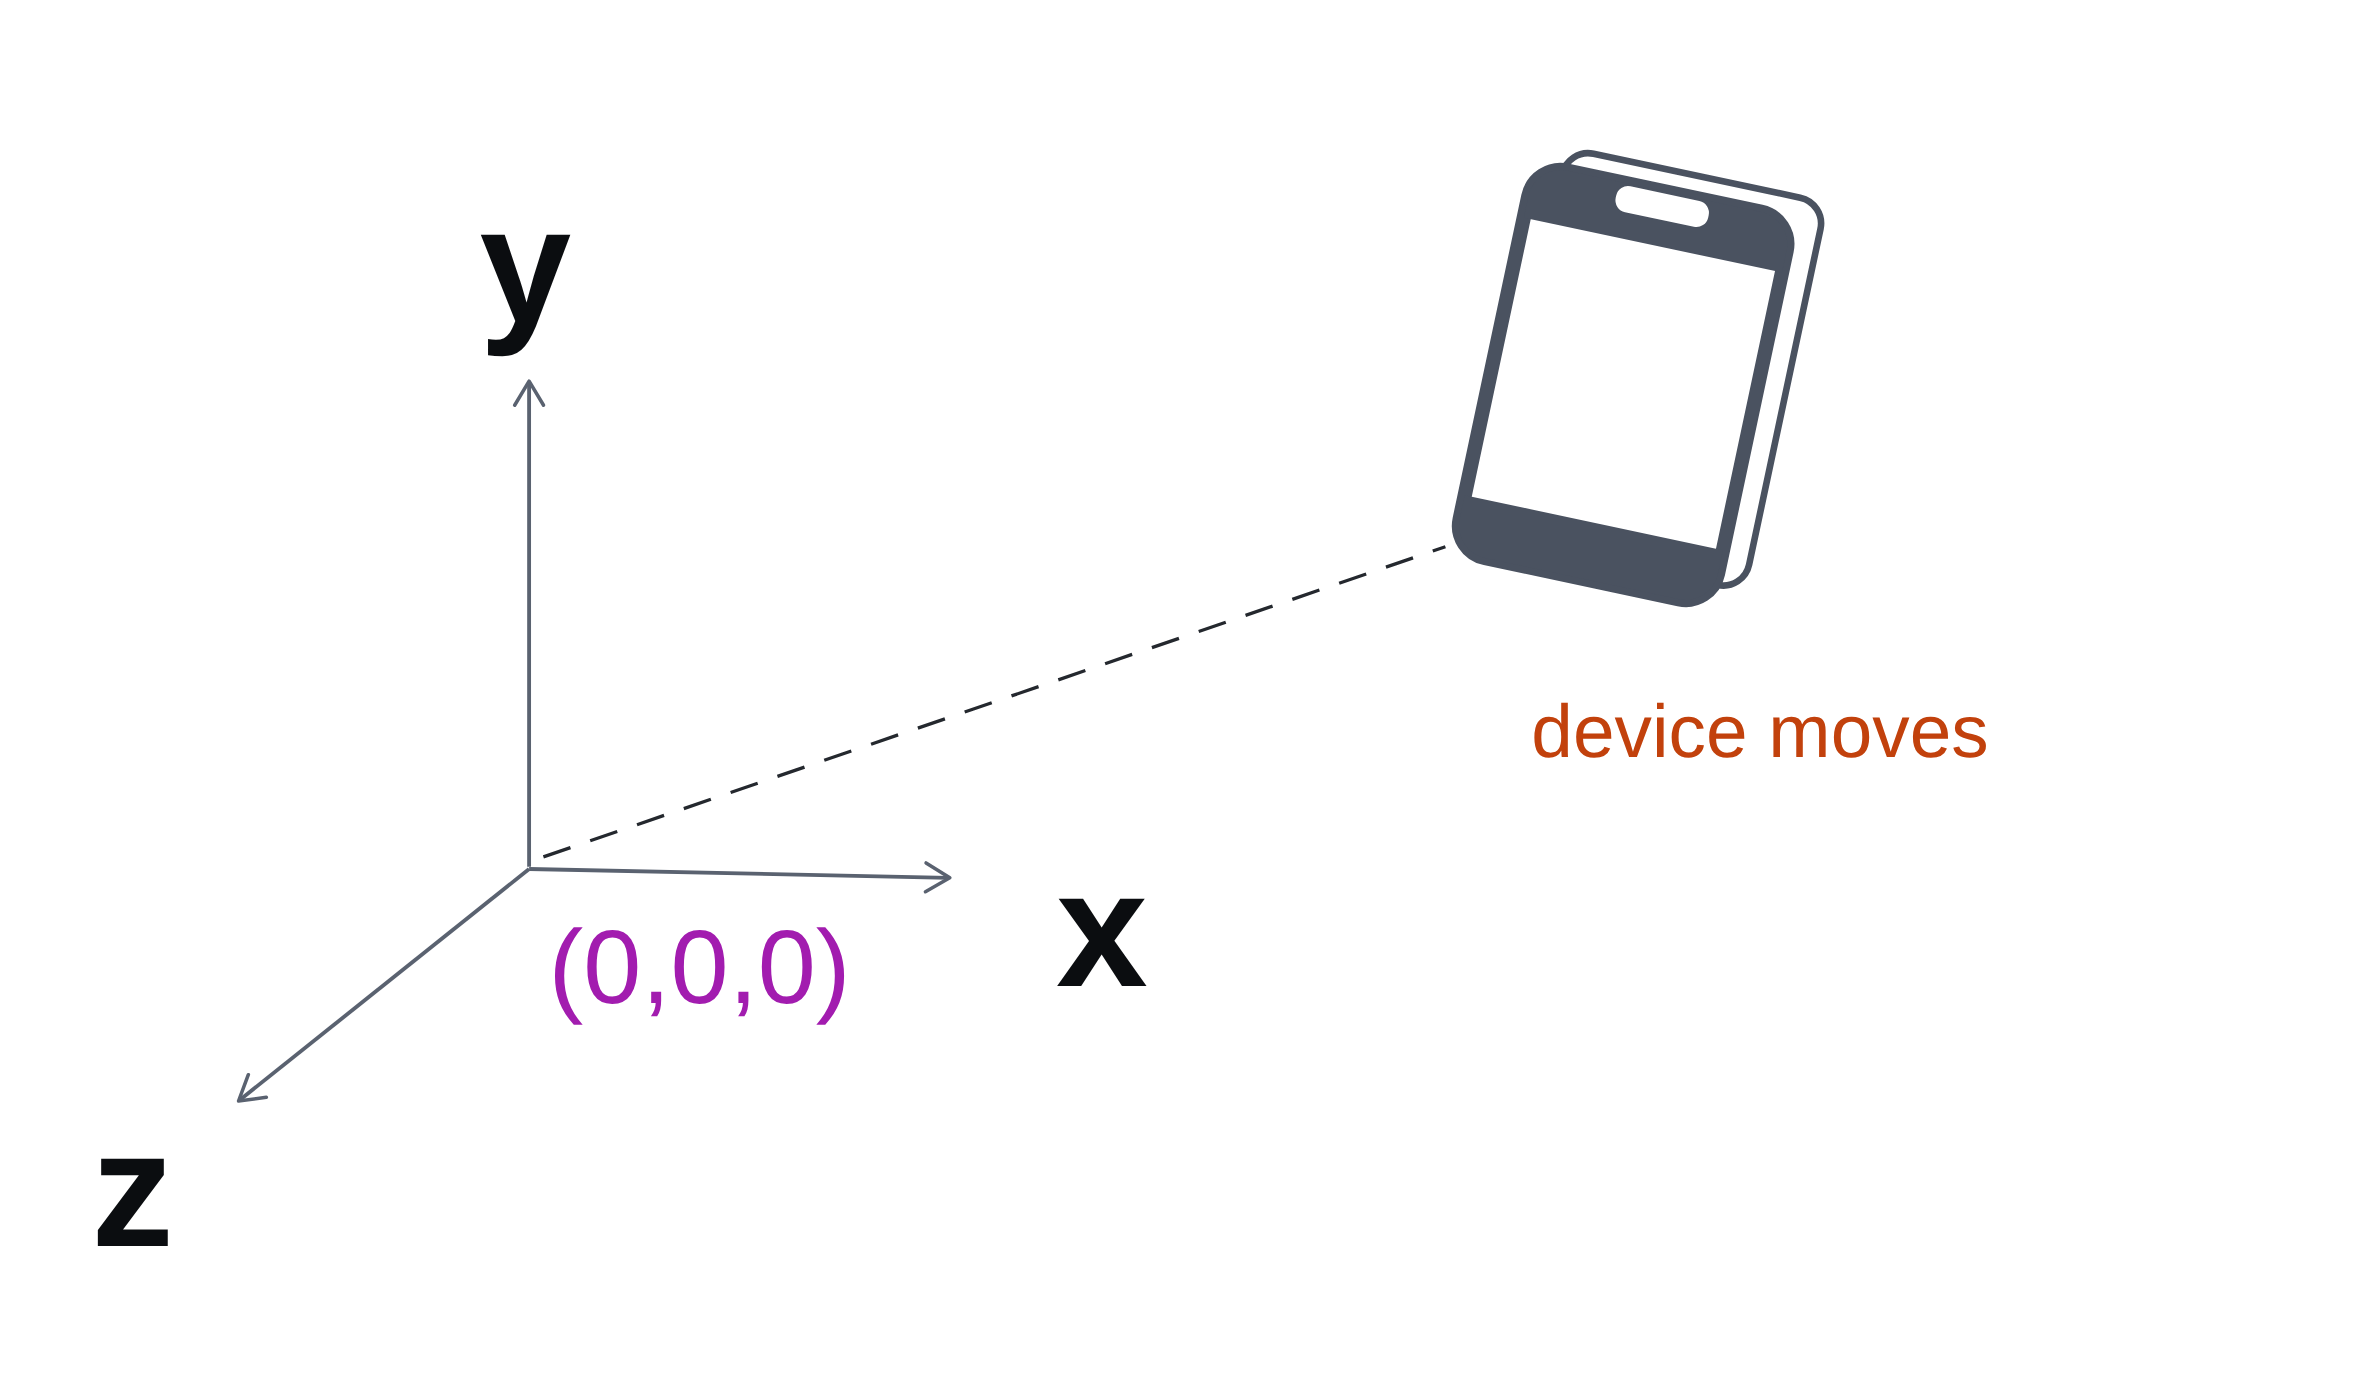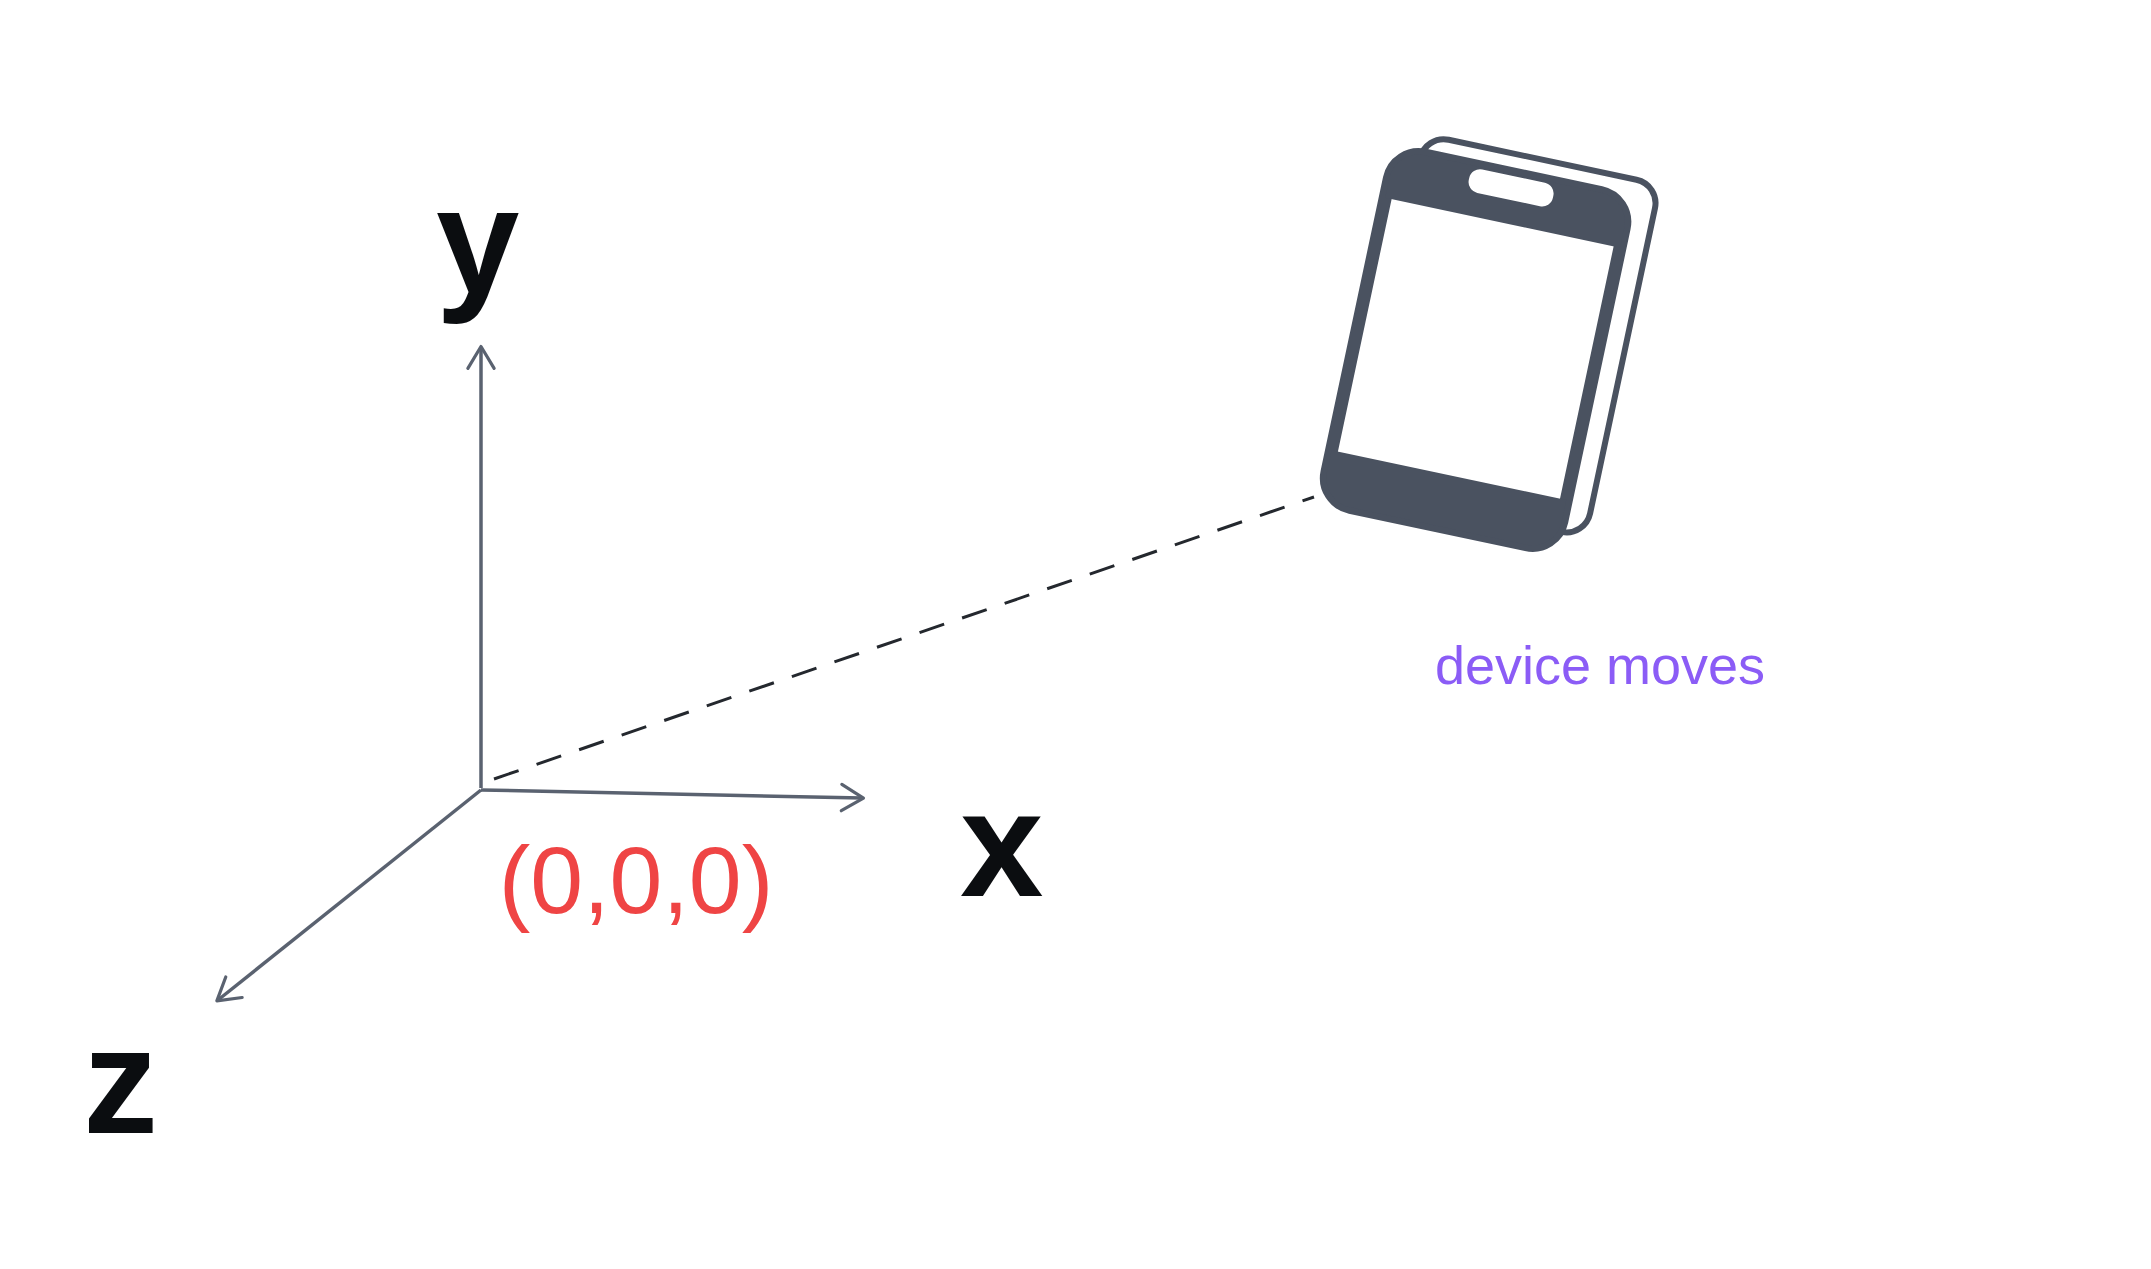--- a/index.html
+++ b/index.html
@@ -18,31 +18,31 @@
     font-size: 150px;
     font-weight: 600;
     color: #0b0d10;
     line-height: 1;
     white-space: nowrap;
   }
   .origin-label {
     position: absolute;
     font-size: 95px;
     font-weight: 500;
-    color: #ef4444;
+    color: #a21caf;
     line-height: 1;
     text-align: center;
     white-space: nowrap;
   }
   .caption {
     position: absolute;
-    font-size: 54px;
+    font-size: 68px;
     font-weight: 400;
     line-height: 86px;
-    color: #8b5cf6;
+    color: #c2410c;
     text-align: center;
   }
 </style>
 </head>
 <body>
 
 <div class="canvas">
 
   <svg class="layer" width="2151" height="1269" viewBox="0 0 2151 1269">
     <defs>

